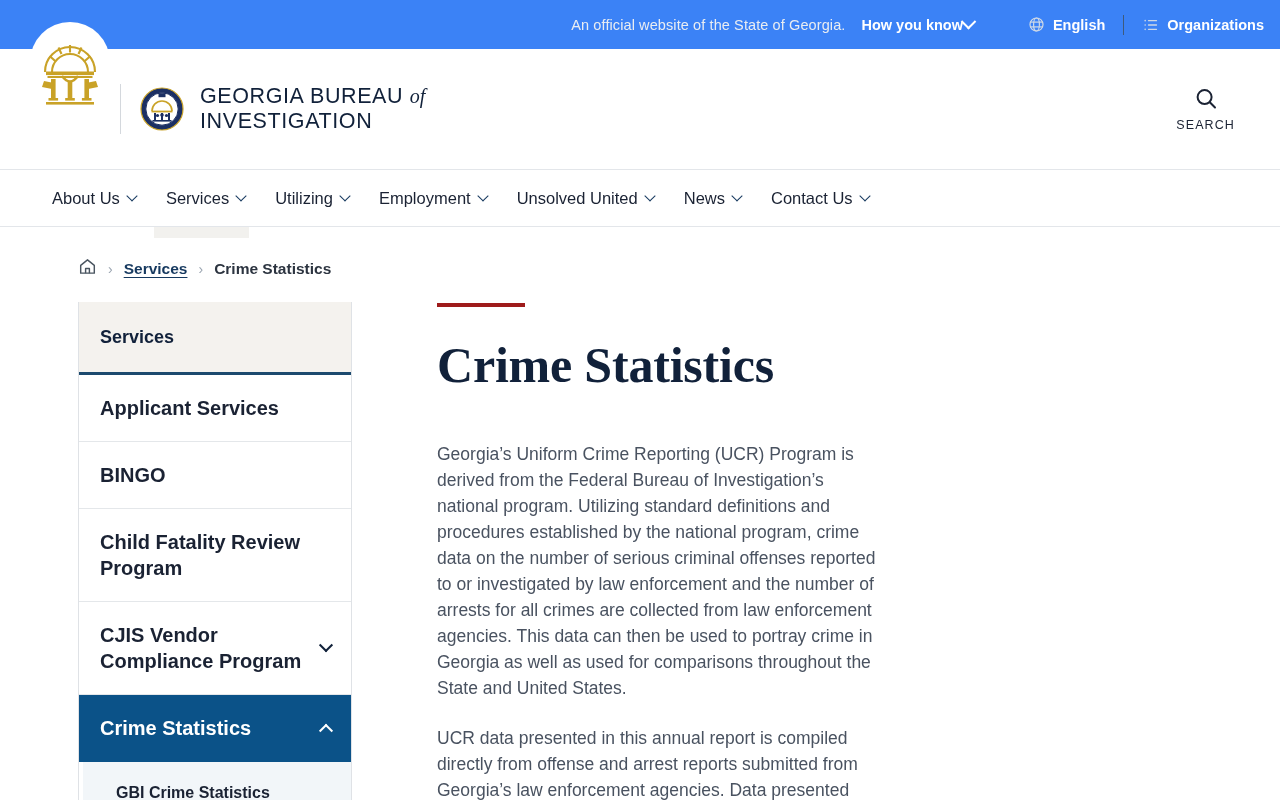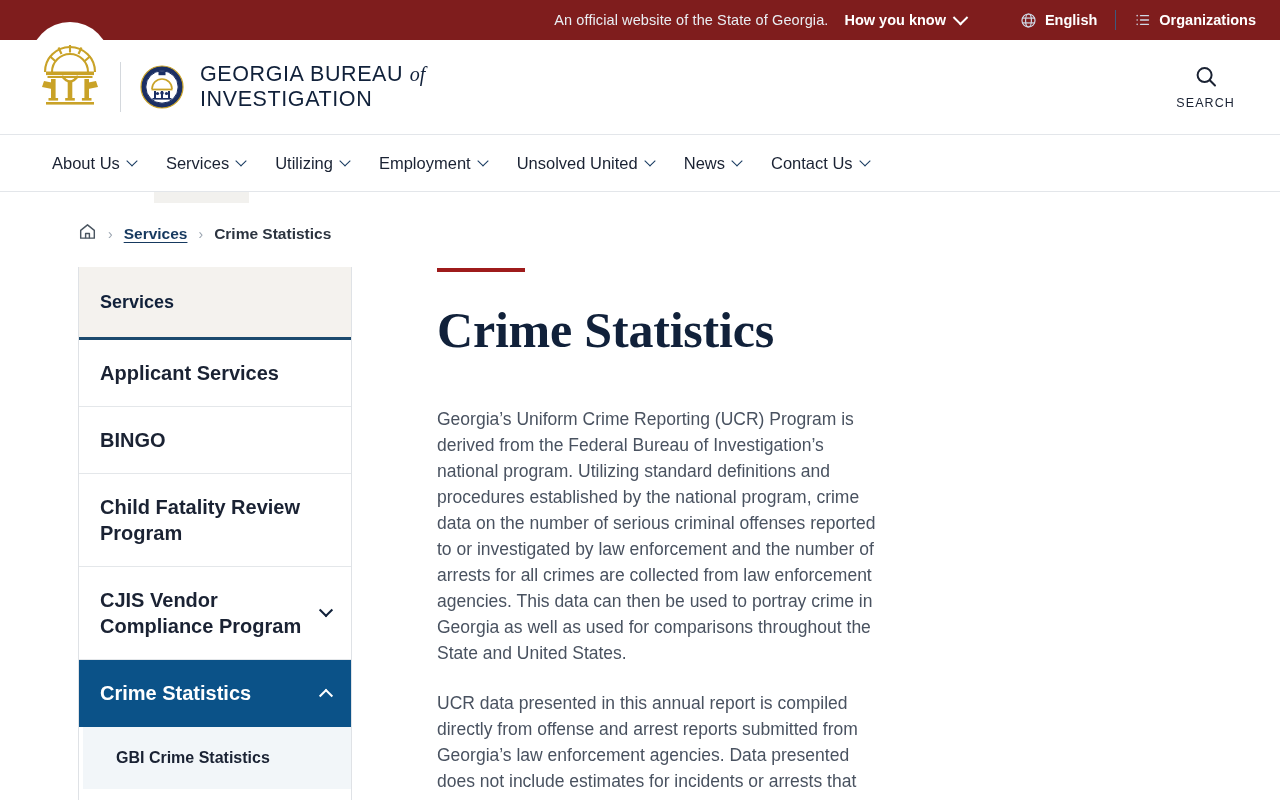--- a/index.html
+++ b/index.html
@@ -9,44 +9,43 @@
     width: 1280px; height: 800px;
     overflow: hidden;
     background: #ffffff;
     font-family: "Liberation Sans", sans-serif;
     -webkit-font-smoothing: antialiased;
   }
 
   
   .gov-banner {
     position: relative;
-    height: 40px;
-    background: #7f1d1d;
+    height: 49px;
+    background: #3b82f6;
     display: flex;
     align-items: center;
     justify-content: flex-end;
-    padding-right: 24px;
+    padding-right: 16px;
     color: #ffffff;
     z-index: 5;
   }
   .gov-banner-inner {
     display: flex;
     align-items: center;
     gap: 0;
   }
   .gov-official-text {
     font-size: 14.5px;
     color: #e9edf2;
     letter-spacing: .1px;
     white-space: nowrap;
   }
   .how-you-know {
     display: flex;
     align-items: center;
-    gap: 9px;
     margin-left: 16px;
     font-size: 14.5px;
     font-weight: bold;
     color: #ffffff;
     cursor: pointer;
     white-space: nowrap;
   }
   .chev-d {
     display: inline-block;
     width: 11px; height: 11px;
@@ -85,21 +84,21 @@
     left: 0; top: 0;
     width: 80px; height: 96px;
     background: #ffffff;
     border-radius: 40px 40px 6px 6px;
   }
   .seal-arch { position: absolute; left: 8px; top: 10px; }
 
   
   .site-header {
     position: relative;
-    height: 95px;
+    height: 121px;
     background: #ffffff;
     border-bottom: 1px solid #e3e6ea;
     display: flex;
     align-items: center;
   }
   .brand {
     display: flex;
     align-items: center;
     margin-left: 120px;
   }

